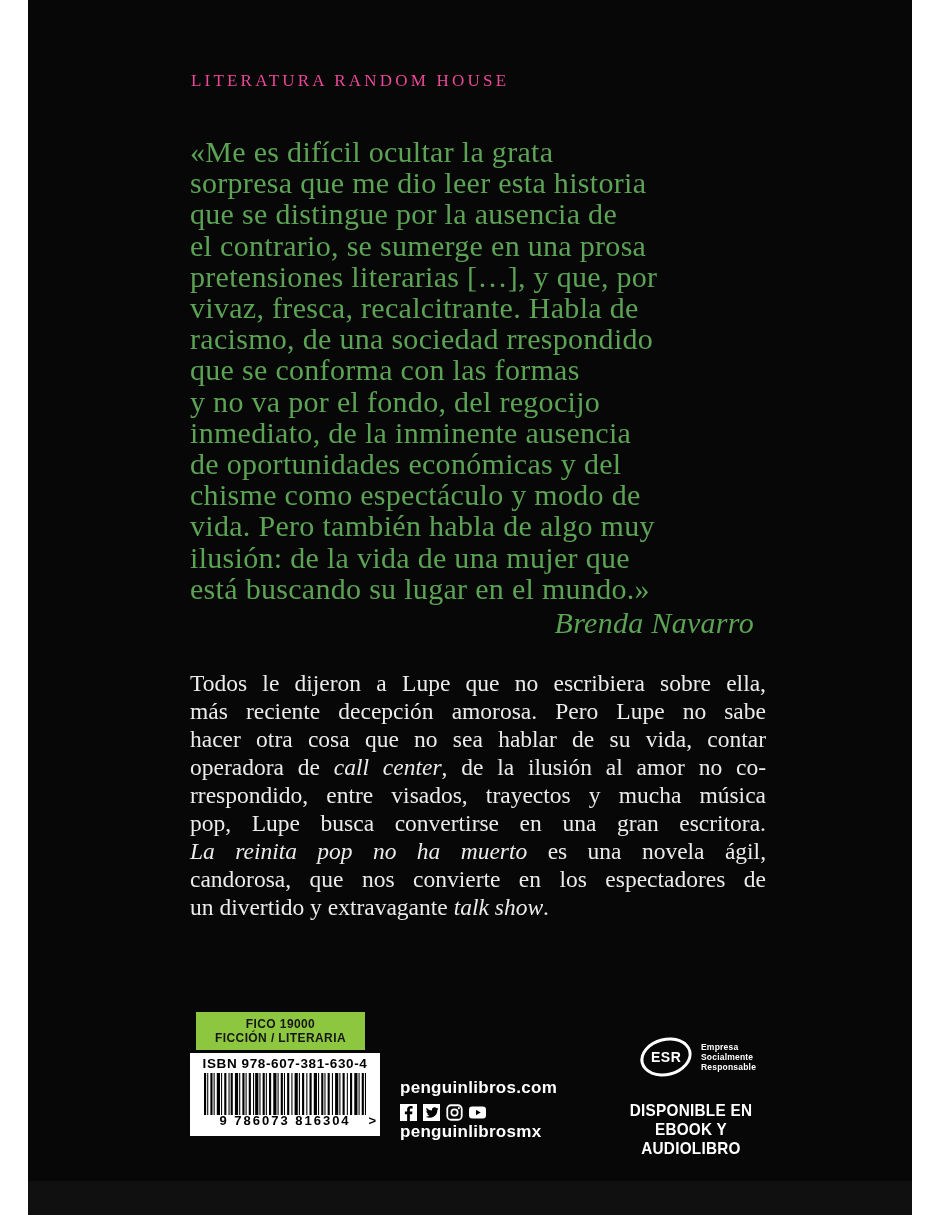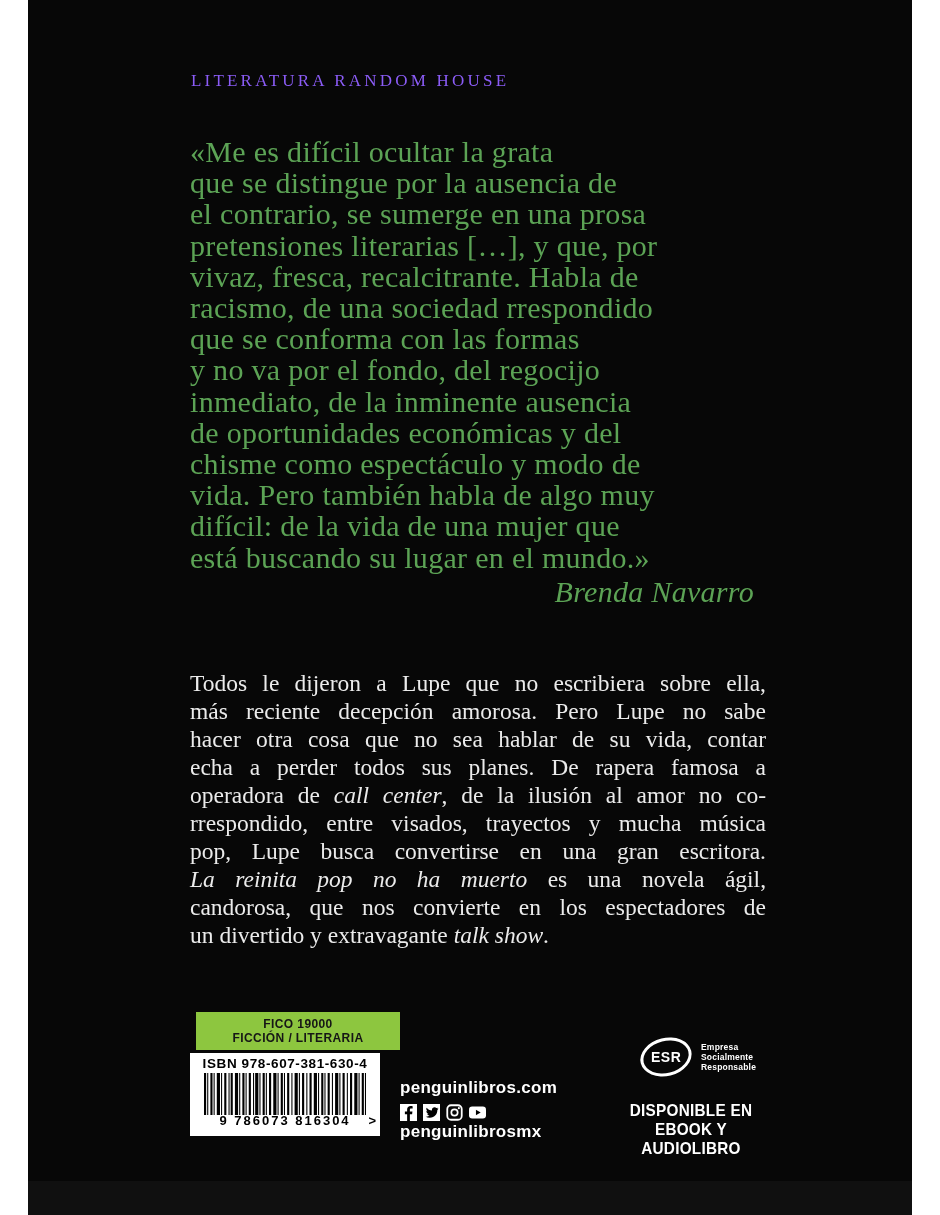--- a/index.html
+++ b/index.html
@@ -2,33 +2,33 @@
 <html><head>
 <meta charset="utf-8">
 <style>
   html,body{margin:0;padding:0;background:#ffffff;}
   .page{position:relative;width:940px;height:1215px;background:#ffffff;overflow:hidden;
         font-family:"Liberation Serif","DejaVu Serif",serif;}
   .cover{position:absolute;left:28px;top:0;width:884px;height:1215px;background:#070707;}
   .bottom-band{position:absolute;left:28px;top:1181px;width:884px;height:34px;background:#101010;}
   .abs{position:absolute;}
 
-  .imprint{left:191px;top:71px;font-size:17px;letter-spacing:3.2px;color:#8b5cf6;}
+  .imprint{left:191px;top:71px;font-size:17px;letter-spacing:3.2px;color:#ec4899;}
 
   .quote{left:190px;top:136px;width:578px;font-size:30px;line-height:31.2px;
          letter-spacing:0.3px;color:#5ca355;}
   .quote .line{white-space:nowrap;}
   .attribution{margin-top:3px;text-align:right;padding-right:14px;font-style:italic;font-size:30px;}
 
   .synopsis{left:190px;top:669px;width:576px;font-size:23.5px;line-height:28px;color:#ebebeb;}
   .synopsis .line{text-align:justify;text-align-last:justify;text-justify:inter-word;}
   .synopsis .line.last{text-align-last:left;}
   .synopsis em{font-style:italic;}
 
-  .category-box{left:196px;top:1012px;width:204px;height:38px;background:#8dc63f;color:#161616;
+  .category-box{left:196px;top:1012px;width:169px;height:38px;background:#8dc63f;color:#161616;
         font-family:"Liberation Sans","DejaVu Sans",sans-serif;font-weight:bold;font-size:12px;
         line-height:14.5px;text-align:center;display:flex;flex-direction:column;justify-content:center;
         letter-spacing:0.4px;}
 
   .barcode-box{left:190px;top:1053px;width:190px;height:83px;background:#ffffff;color:#000;
         font-family:"Liberation Sans","DejaVu Sans",sans-serif;text-align:center;}
   .isbn{font-size:13.5px;font-weight:bold;letter-spacing:0.6px;padding-top:3px;}
   .bars{display:block;margin:2px auto 0;width:162px;height:42px;}
   .digits{font-size:13px;font-weight:bold;letter-spacing:2px;margin-top:-2px;position:relative;}
   .digits .end-mark{position:absolute;right:4px;top:0;letter-spacing:0;}
@@ -57,42 +57,42 @@
 
 <div class="page">
   <div class="cover"></div>
   <div class="bottom-band"></div>
 
   <div class="abs imprint">LITERATURA RANDOM HOUSE</div>
 
   <div class="abs quote">
     <div>
         <div class="line">«Me es difícil ocultar la grata</div>
+        <div class="line">sorpresa que me dio leer esta historia</div>
         <div class="line">que se distingue por la ausencia de</div>
         <div class="line">el contrario, se sumerge en una prosa</div>
         <div class="line">pretensiones literarias […], y que, por</div>
         <div class="line">vivaz, fresca, recalcitrante. Habla de</div>
         <div class="line">racismo, de una sociedad rrespondido</div>
         <div class="line">que se conforma con las formas</div>
         <div class="line">y no va por el fondo, del regocijo</div>
         <div class="line">inmediato, de la inminente ausencia</div>
         <div class="line">de oportunidades económicas y del</div>
         <div class="line">chisme como espectáculo y modo de</div>
         <div class="line">vida. Pero también habla de algo muy</div>
-        <div class="line">difícil: de la vida de una mujer que</div>
+        <div class="line">ilusión: de la vida de una mujer que</div>
         <div class="line last">está buscando su lugar en el mundo.»</div>
       </div>
     <div class="attribution">Brenda Navarro</div>
   </div>
 
   <div class="abs synopsis">
       <div class="line">Todos le dijeron a Lupe que no escribiera sobre ella,</div>
       <div class="line">más reciente decepción amorosa. Pero Lupe no sabe</div>
       <div class="line">hacer otra cosa que no sea hablar de su vida, contar</div>
-      <div class="line">echa a perder todos sus planes. De rapera famosa a</div>
       <div class="line">operadora de <em>call center</em>, de la ilusión al amor no co-</div>
       <div class="line">rrespondido, entre visados, trayectos y mucha música</div>
       <div class="line">pop, Lupe busca convertirse en una gran escritora.</div>
       <div class="line"><em>La reinita pop no ha muerto</em> es una novela ágil,</div>
       <div class="line">candorosa, que nos convierte en los espectadores de</div>
       <div class="line last">un divertido y extravagante <em>talk show</em>.</div>
     </div>
 
   <div class="abs category-box">
     <div>FICO 19000</div>

